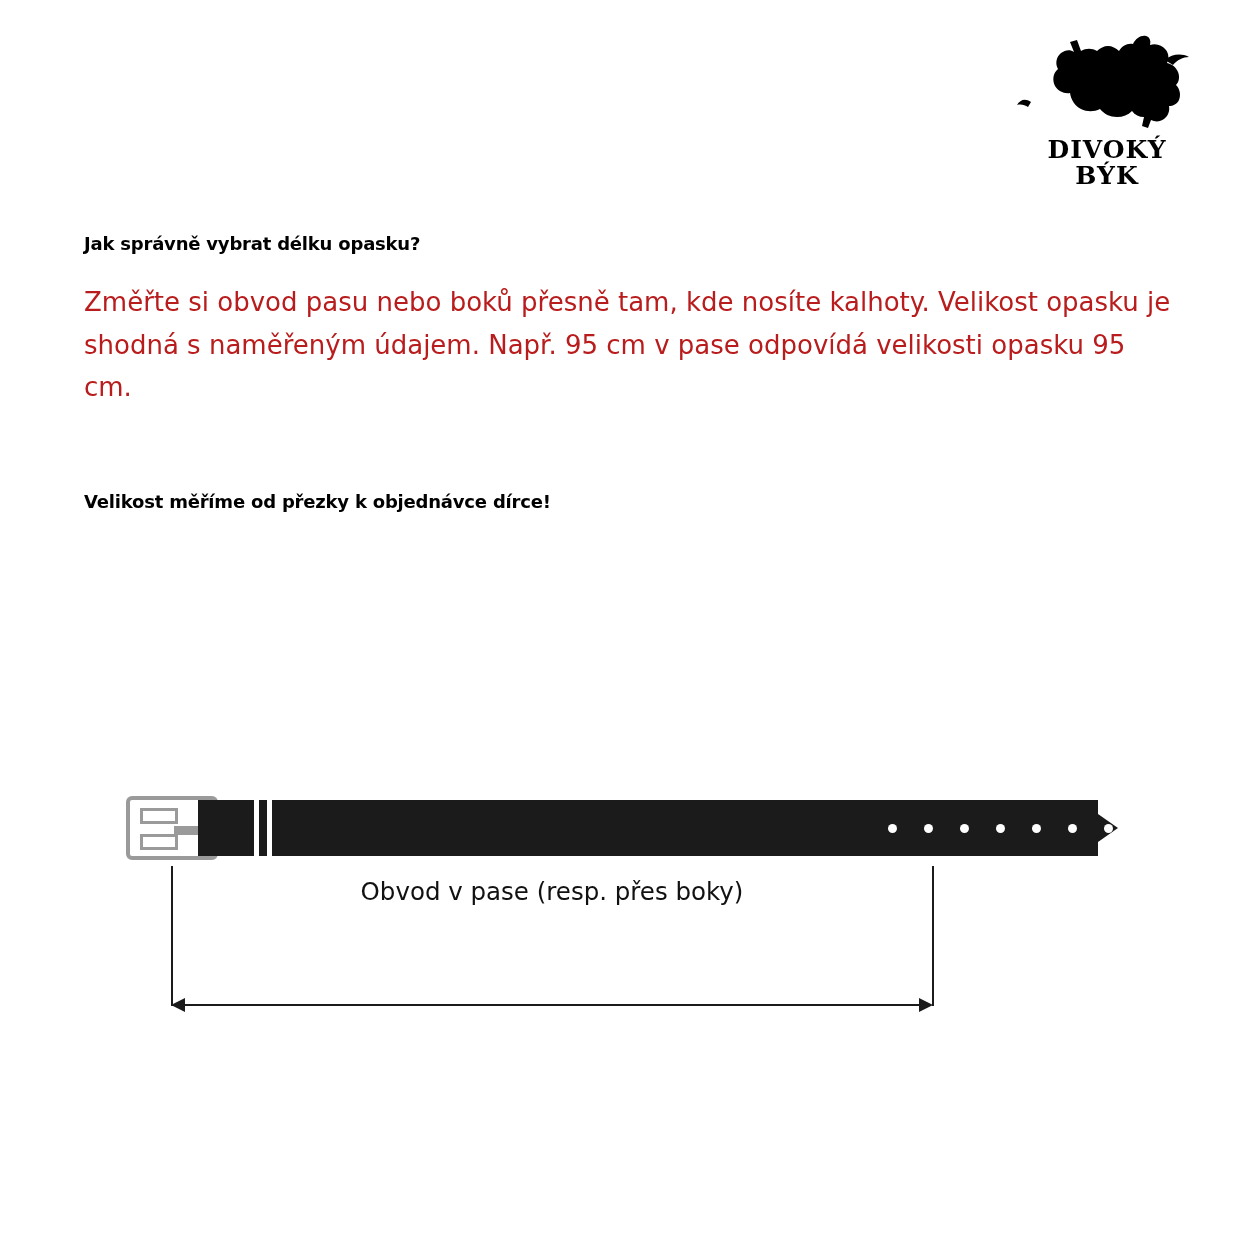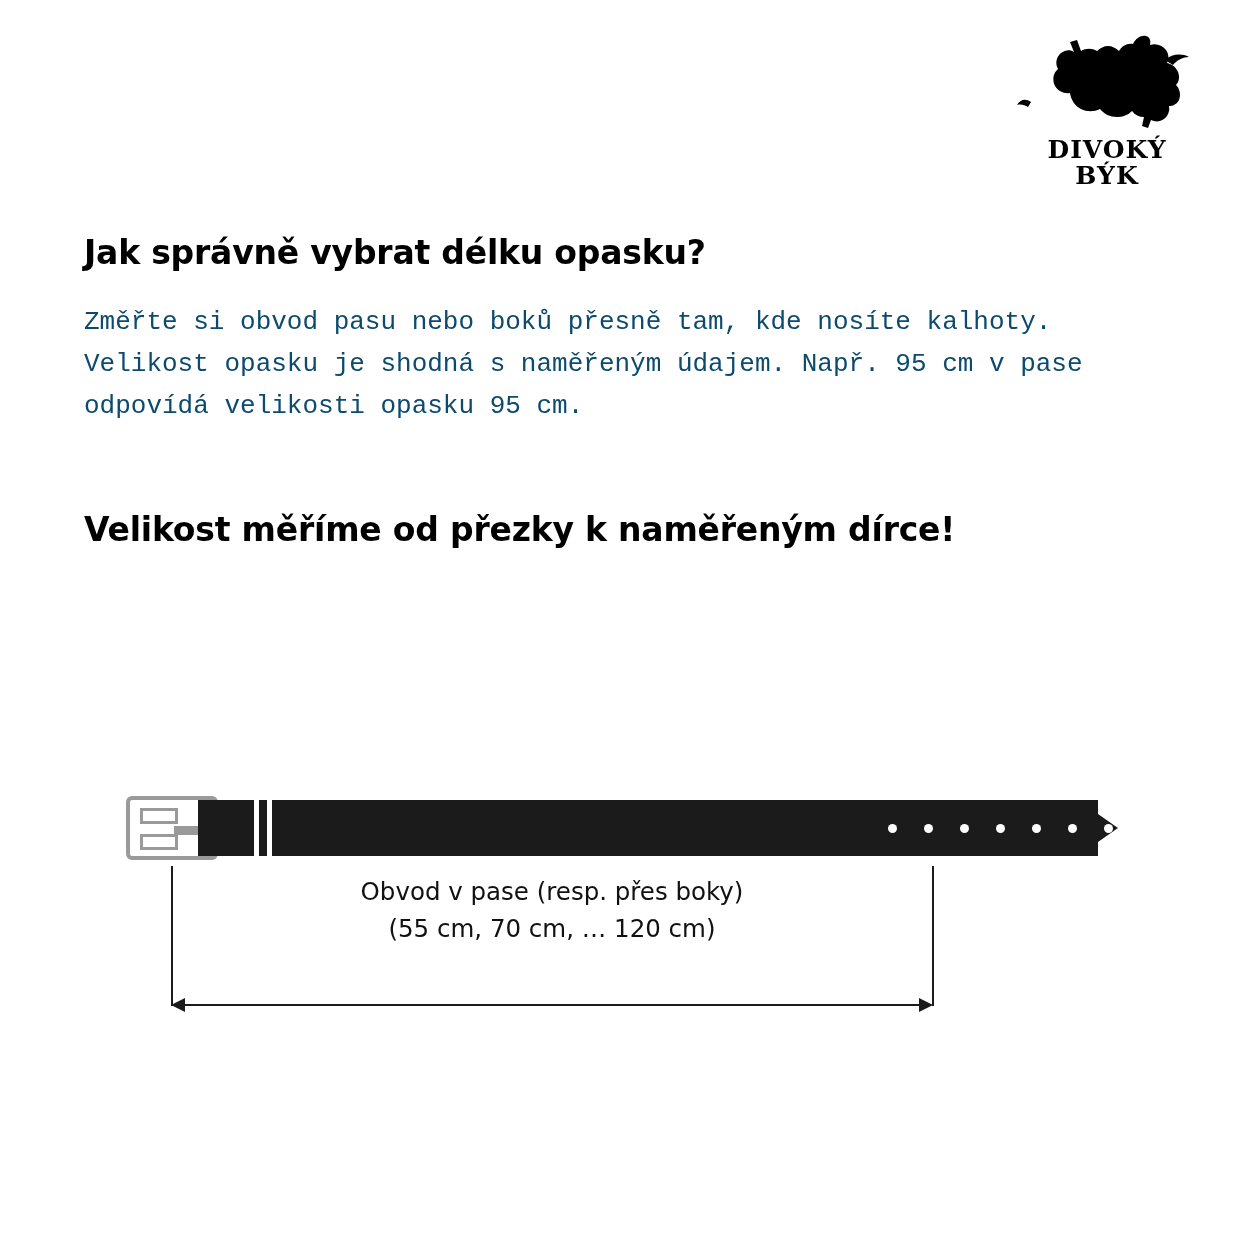--- a/index.html
+++ b/index.html
@@ -29,32 +29,31 @@
 
   
   .content {
     position: absolute;
     left: 84px;
     top: 232px;
     width: 1090px;
   }
   .heading {
     font-weight: bold;
-    font-size: 33px;
+    font-size: 18px;
     letter-spacing: -0.2px;
     line-height: 1.3;
     margin: 0;
     color: #000;
   }
   .para {
     font-size: 26px;
     line-height: 1.62;
     margin: 26px 0 0 0;
-    color: #0c4a6e;
-    font-family: Liberation Mono, monospace;
+    color: #b91c1c;
   }
   .block-2 { margin-top: 82px; }
 
   
   .diagram {
     position: absolute;
     left: 0;
     top: 770px;
     width: 1234px;
     height: 290px;
@@ -209,21 +208,21 @@
       <text x="92" y="160" font-size="25" text-anchor="middle" letter-spacing="1">BÝK</text>
     </g>
   </svg>
 </div>
 
 <div class="content">
   <h1 class="heading">Jak správně vybrat délku opasku?</h1>
   <p class="para">Změřte si obvod pasu nebo boků přesně tam, kde nosíte kalhoty. Velikost opasku je shodná s naměřeným údajem. Např. 95 cm v pase odpovídá velikosti opasku 95 cm.</p>
 
   <div class="block-2">
-    <h2 class="heading">Velikost měříme od přezky k naměřeným dírce!</h2>
+    <h2 class="heading">Velikost měříme od přezky k objednávce dírce!</h2>
   </div>
 </div>
 
 <div class="diagram">
 
   <div class="belt-wrap">
     <div class="buckle">
       <div class="buckle-inner-top"></div>
       <div class="buckle-inner-bot"></div>
       <div class="buckle-prong"></div>
@@ -244,21 +243,20 @@
         <div class="hole" style="left:216px"></div>
       </div>
     </div>
   </div>
 
   <div class="tick tick-left"></div>
   <div class="tick tick-right"></div>
 
   <div class="caption">
     <div>Obvod v pase (resp. přes boky)</div>
-    <div>(55 cm, 70 cm, … 120 cm)</div>
   </div>
 
   <div class="arrow-line">
     <div class="arrow-head left"></div>
     <div class="bar"></div>
     <div class="arrow-head right"></div>
   </div>
 </div>
 
 </body></html>

